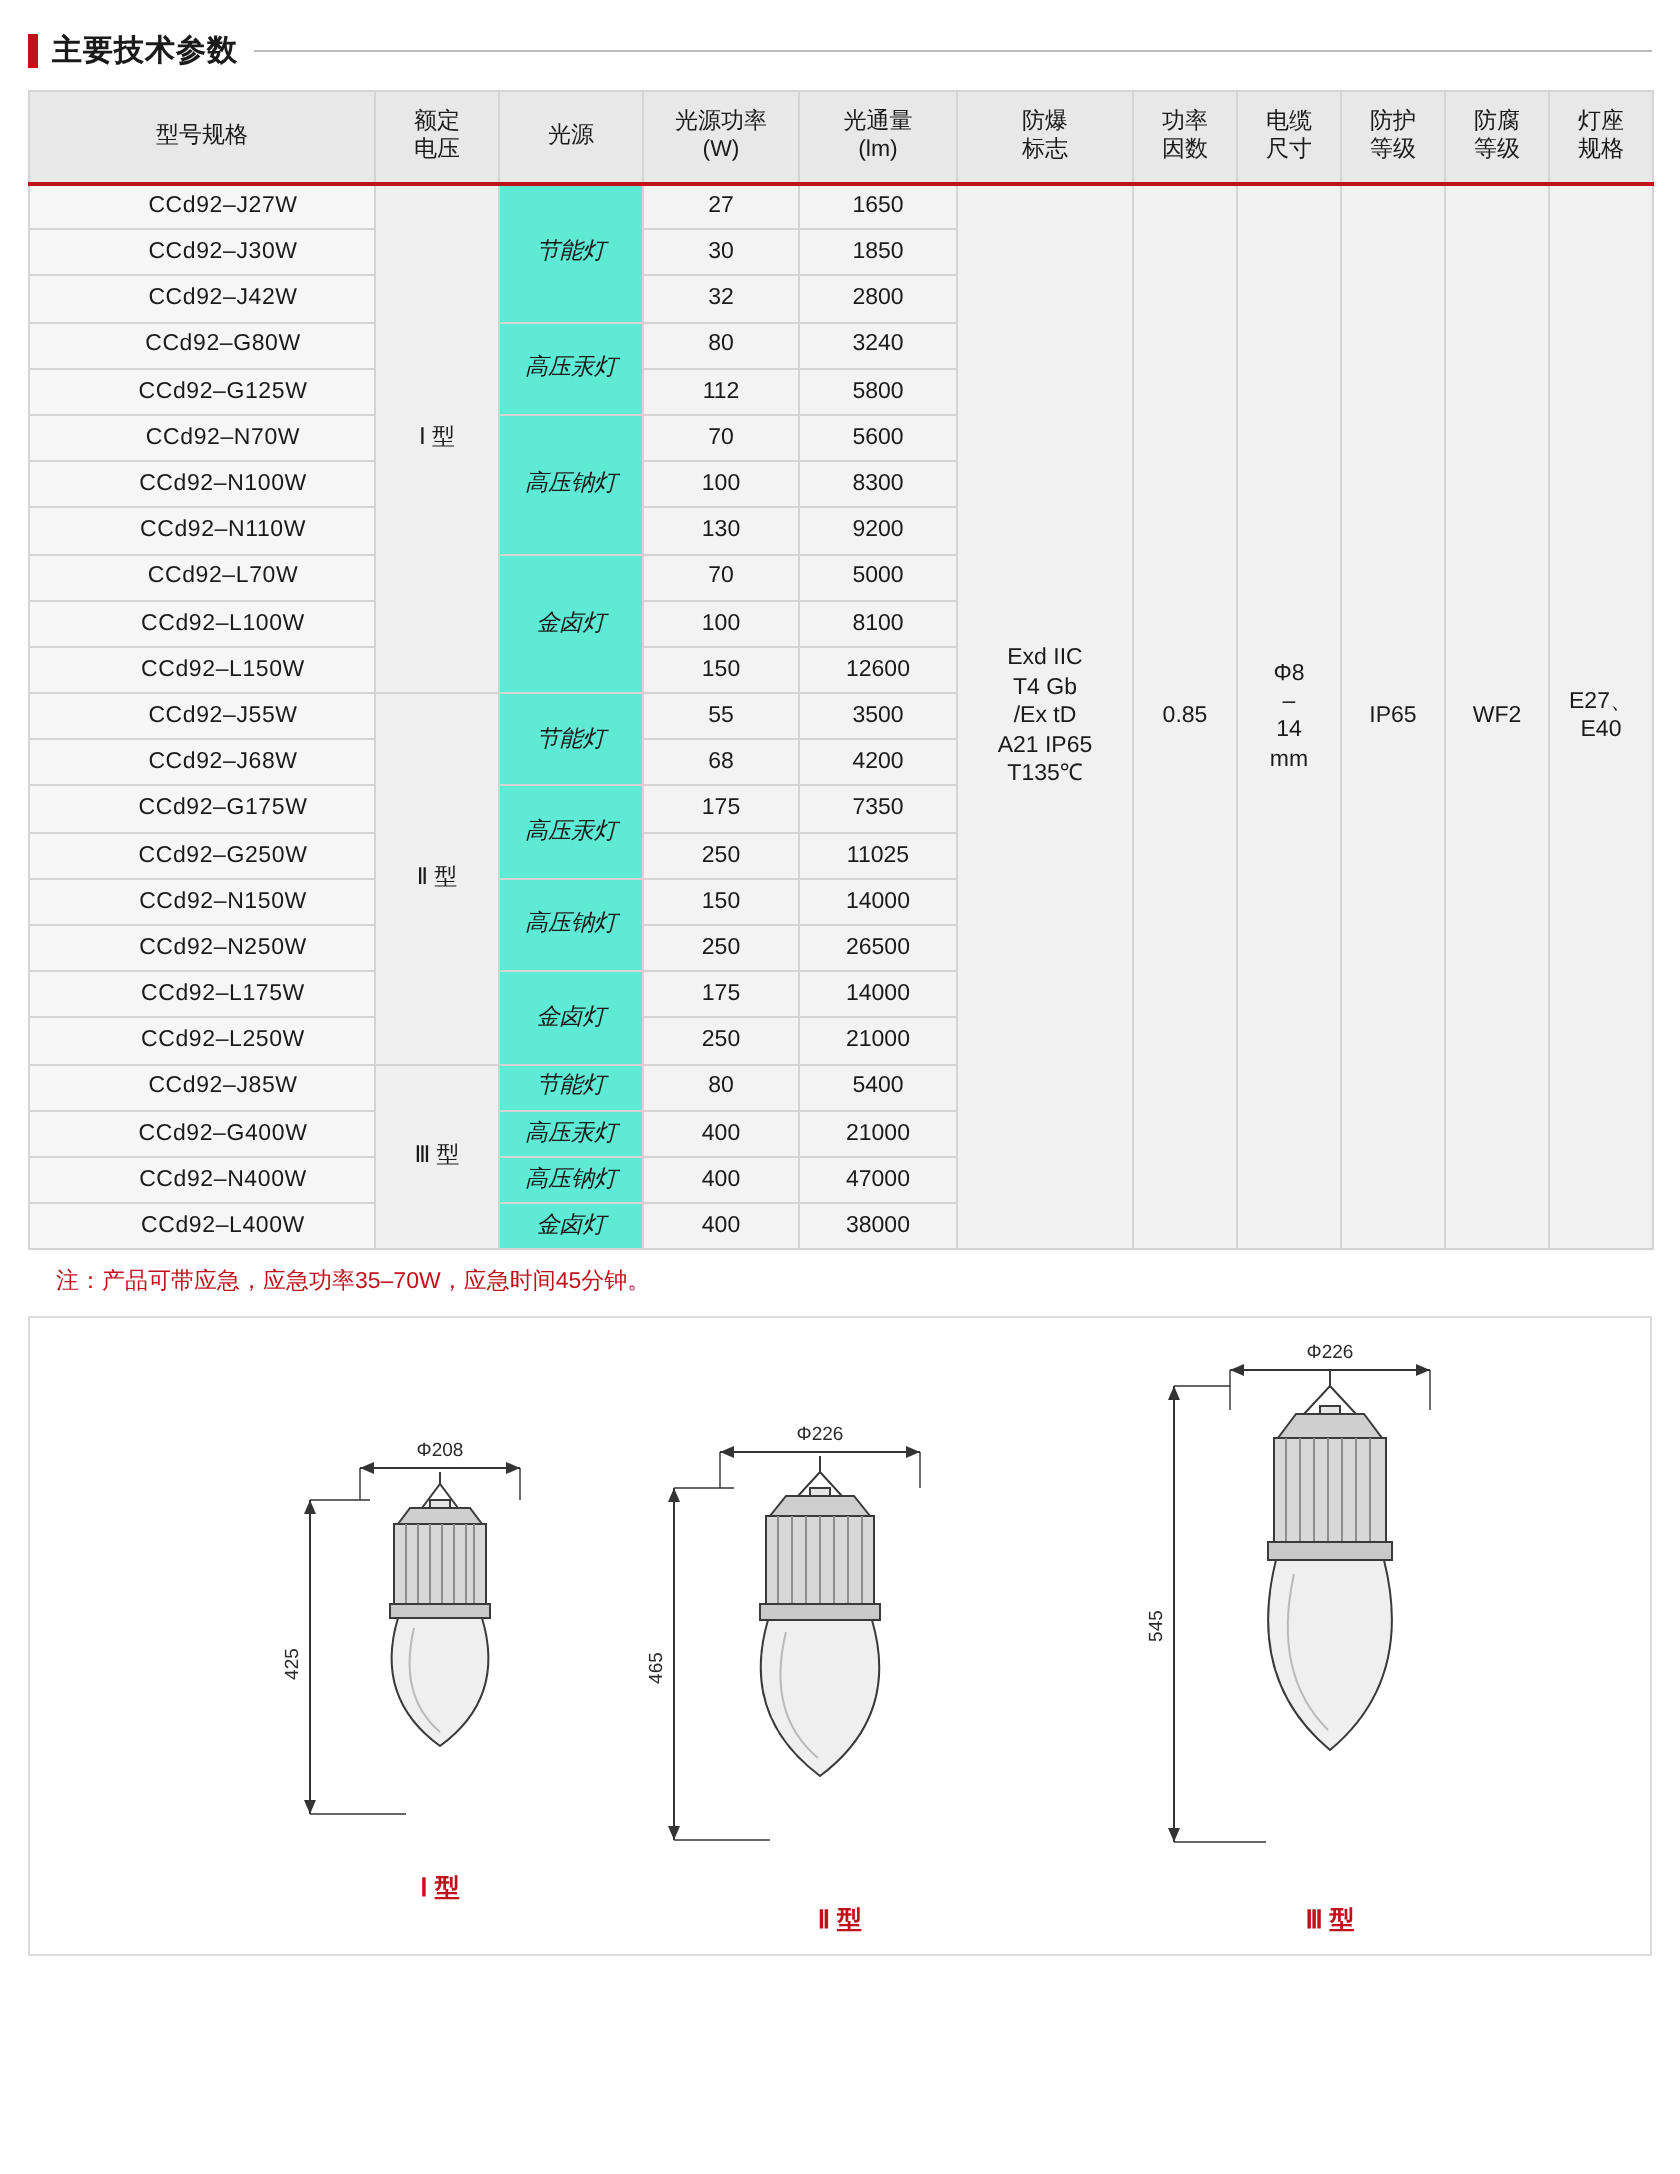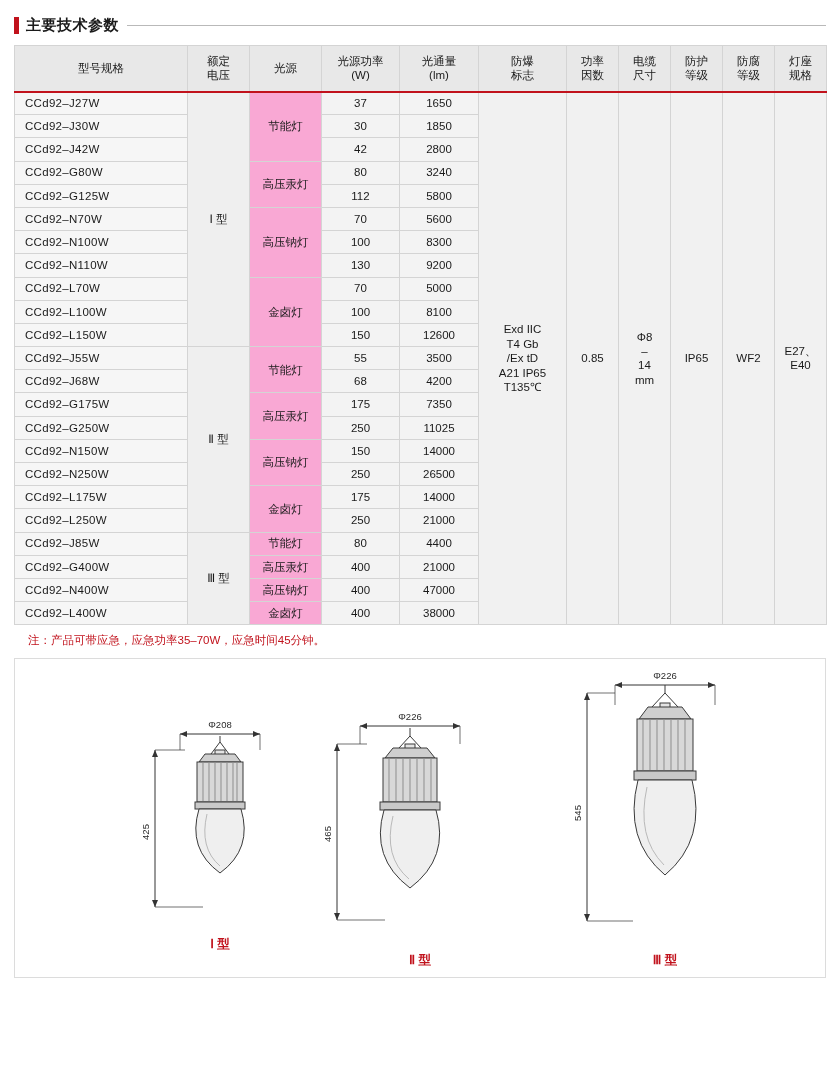--- a/index.html
+++ b/index.html
@@ -60,26 +60,26 @@
   }
   table.spec thead th {
     background: #e8e8e8;
     height: 46px;
     font-weight: normal;
     border-bottom: 2px solid #c1121c;
   }
   table.spec tbody td { background: #f3f3f3; height: 23.2px; }
   table.spec tbody td.model {
     background: #f6f6f6;
-    text-align: left;
-    padding-left: 10px;
+    text-align: center;
+    padding-left: 22px;
     letter-spacing: .3px;
   }
   table.spec tbody td.vtype { background: #efefef; }
-  table.spec tbody td.src { background: #f9a8d4; }
+  table.spec tbody td.src { background: #5eead4; font-style: italic; }
   table.spec tbody td.merged { background: #f1f1f1; }
 
   .note {
     margin: 8px 0 0 28px;
     color: #c1121c;
     font-size: 11.5px;
   }
 
   
   .panel {
@@ -167,37 +167,37 @@
             <span>灯座</span><br>
             <span>规格</span>
           </th>
         </tr>
       </thead>
       <tbody id="tbody">
           <tr>
             <td class="model">CCd92–J27W</td>
             <td class="vtype" rowspan="11">Ⅰ 型</td>
             <td class="src" rowspan="3">节能灯</td>
-            <td>37</td>
+            <td>27</td>
             <td>1650</td>
             <td class="merged" rowspan="23">Exd IIC<br>T4 Gb<br>/Ex tD<br>A21 IP65<br>T135℃</td>
             <td class="merged" rowspan="23">0.85</td>
             <td class="merged" rowspan="23">Φ8<br>–<br>14<br>mm</td>
             <td class="merged" rowspan="23">IP65</td>
             <td class="merged" rowspan="23">WF2</td>
             <td class="merged" rowspan="23">E27、<br>E40</td>
           </tr>
           <tr>
             <td class="model">CCd92–J30W</td>
             <td>30</td>
             <td>1850</td>
           </tr>
           <tr>
             <td class="model">CCd92–J42W</td>
-            <td>42</td>
+            <td>32</td>
             <td>2800</td>
           </tr>
           <tr>
             <td class="model">CCd92–G80W</td>
             <td class="src" rowspan="2">高压汞灯</td>
             <td>80</td>
             <td>3240</td>
           </tr>
           <tr>
             <td class="model">CCd92–G125W</td>
@@ -279,21 +279,21 @@
           <tr>
             <td class="model">CCd92–L250W</td>
             <td>250</td>
             <td>21000</td>
           </tr>
           <tr>
             <td class="model">CCd92–J85W</td>
             <td class="vtype" rowspan="4">Ⅲ 型</td>
             <td class="src" rowspan="1">节能灯</td>
             <td>80</td>
-            <td>4400</td>
+            <td>5400</td>
           </tr>
           <tr>
             <td class="model">CCd92–G400W</td>
             <td class="src" rowspan="1">高压汞灯</td>
             <td>400</td>
             <td>21000</td>
           </tr>
           <tr>
             <td class="model">CCd92–N400W</td>
             <td class="src" rowspan="1">高压钠灯</td>

